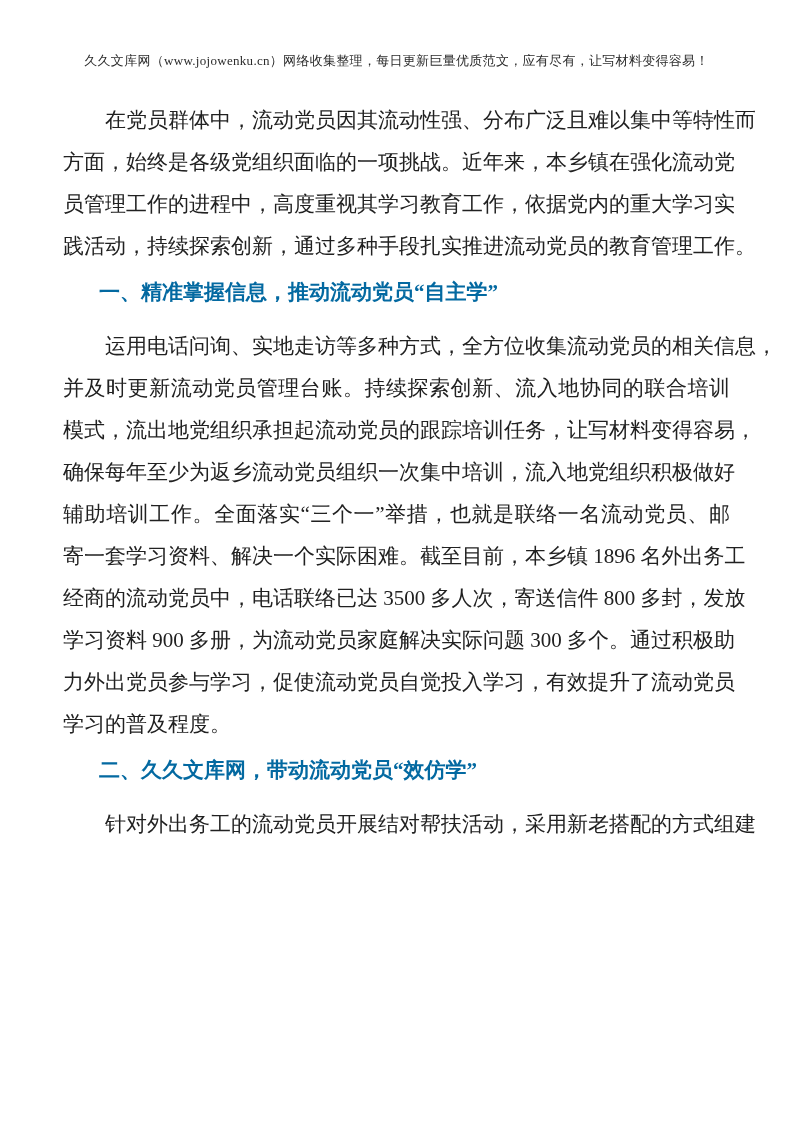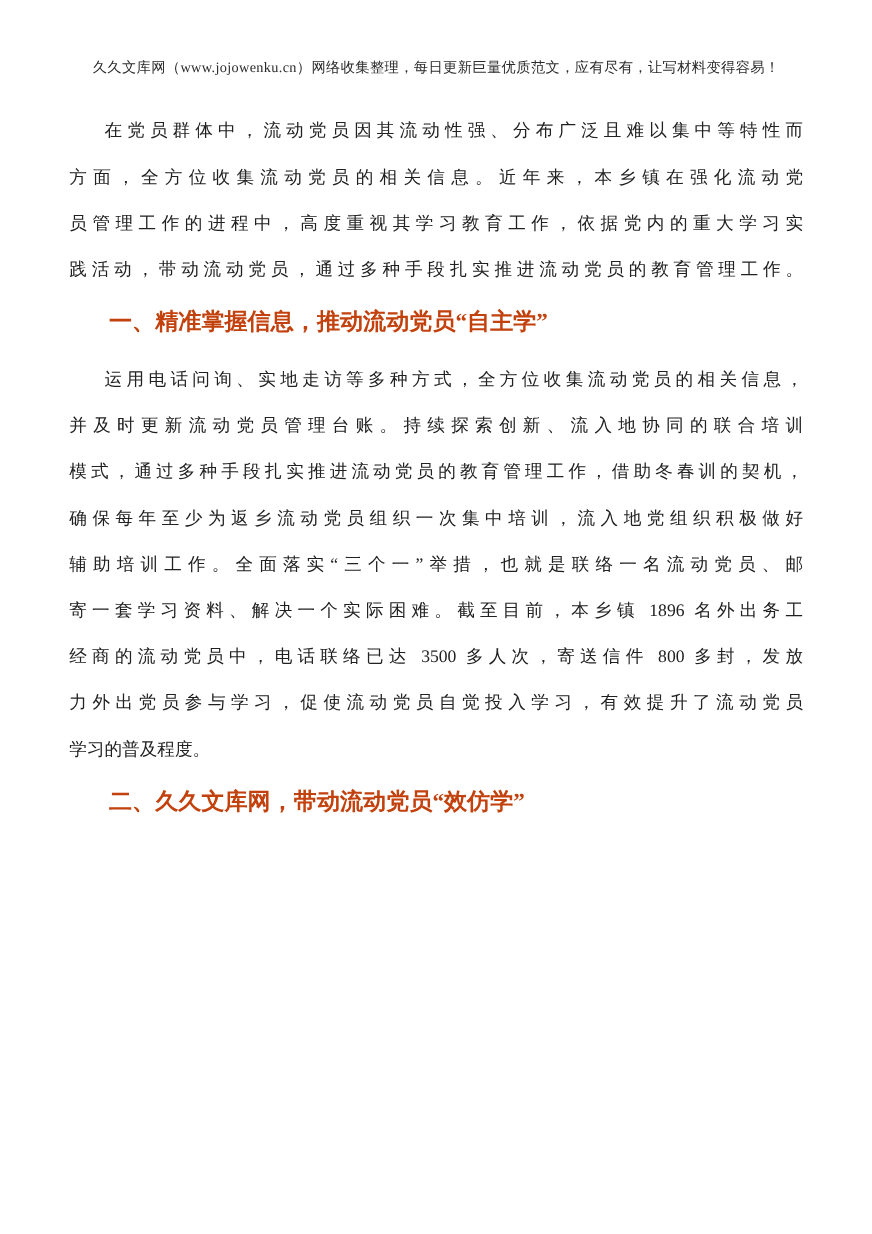--- a/index.html
+++ b/index.html
@@ -33,64 +33,66 @@
     position: absolute;
     top: 99px;
     left: 63px;
     width: 667px;
   }
   .paragraph {
     margin: 0;
   }
   .doc-line {
     line-height: 42px;
-    font-size: 16px;
+    font-size: 21px;
     text-align: justify;
     text-align-last: justify;
     text-justify: inter-character;
     white-space: nowrap;
   }
   .doc-line.first-line {
     text-indent: 2em;
   }
   .doc-line.natural-end {
     text-align-last: left;
   }
   .section-heading {
     font-size: 21px;
     font-weight: bold;
     line-height: 42px;
     margin: 4px 0 12px 0;
     text-indent: 1.72em;
     font-family: "Liberation Serif", "DejaVu Serif", serif;
-    color: #c2410c;
+    color: #0369a1;
   }
 </style>
 </head>
 <body>
 
 <div class="page">
   <div class="watermark-header">久久文库网（www.jojowenku.cn）网络收集整理，每日更新巨量优质范文，应有尽有，让写材料变得容易！</div>
 
   <div class="doc-content">
       <div class="paragraph">
         <div class="doc-line first-line">在党员群体中，流动党员因其流动性强、分布广泛且难以集中等特性而</div>
-        <div class="doc-line">方面，全方位收集流动党员的相关信息。近年来，本乡镇在强化流动党</div>
+        <div class="doc-line">方面，始终是各级党组织面临的一项挑战。近年来，本乡镇在强化流动党</div>
         <div class="doc-line">员管理工作的进程中，高度重视其学习教育工作，依据党内的重大学习实</div>
-        <div class="doc-line">践活动，带动流动党员，通过多种手段扎实推进流动党员的教育管理工作。</div>
+        <div class="doc-line">践活动，持续探索创新，通过多种手段扎实推进流动党员的教育管理工作。</div>
       </div>
       <div class="section-heading">一、精准掌握信息，推动流动党员“自主学”</div>
       <div class="paragraph">
         <div class="doc-line first-line">运用电话问询、实地走访等多种方式，全方位收集流动党员的相关信息，</div>
         <div class="doc-line">并及时更新流动党员管理台账。持续探索创新、流入地协同的联合培训</div>
-        <div class="doc-line">模式，通过多种手段扎实推进流动党员的教育管理工作，借助冬春训的契机，</div>
+        <div class="doc-line">模式，流出地党组织承担起流动党员的跟踪培训任务，让写材料变得容易，</div>
         <div class="doc-line">确保每年至少为返乡流动党员组织一次集中培训，流入地党组织积极做好</div>
         <div class="doc-line">辅助培训工作。全面落实“三个一”举措，也就是联络一名流动党员、邮</div>
         <div class="doc-line">寄一套学习资料、解决一个实际困难。截至目前，本乡镇 1896 名外出务工</div>
         <div class="doc-line">经商的流动党员中，电话联络已达 3500 多人次，寄送信件 800 多封，发放</div>
+        <div class="doc-line">学习资料 900 多册，为流动党员家庭解决实际问题 300 多个。通过积极助</div>
         <div class="doc-line">力外出党员参与学习，促使流动党员自觉投入学习，有效提升了流动党员</div>
         <div class="doc-line natural-end">学习的普及程度。</div>
       </div>
       <div class="section-heading">二、久久文库网，带动流动党员“效仿学”</div>
       <div class="paragraph">
+        <div class="doc-line first-line">针对外出务工的流动党员开展结对帮扶活动，采用新老搭配的方式组建</div>
       </div>
     </div>
 </div>
 
 </body></html>

